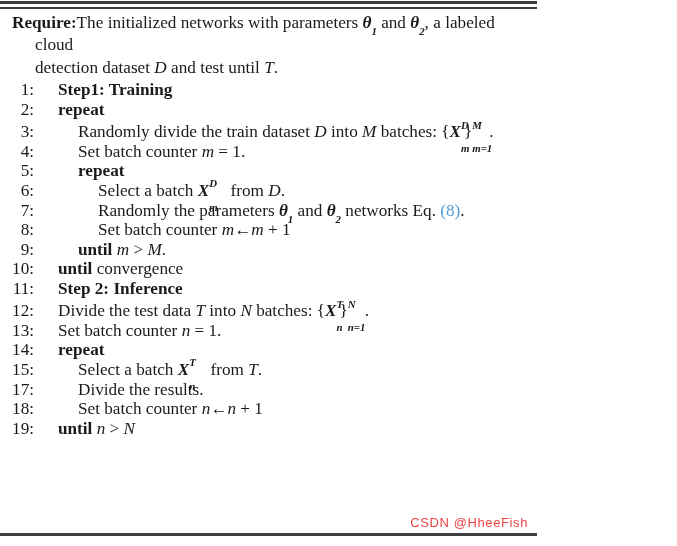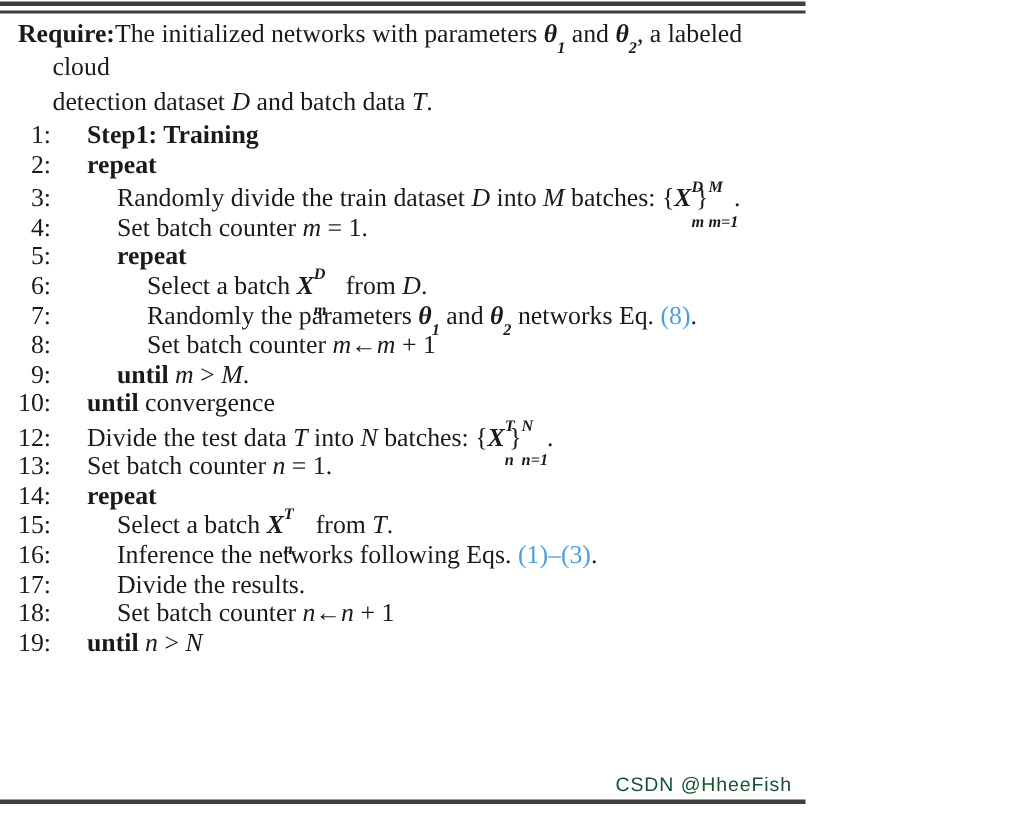--- a/index.html
+++ b/index.html
@@ -124,37 +124,37 @@
   }
   .gap-sm { display: inline-block; width: 3px; }
   .gap-md { display: inline-block; width: 17px; }
 
   .watermark {
     position: absolute;
     right: 9px;
     bottom: 16px;
     font-family: "Liberation Sans", "DejaVu Sans", sans-serif;
     font-size: 13px;
-    color: #14532d;
+    color: #ef4444;
     letter-spacing: 0.6px;
   }
 </style>
 </head>
 <body>
 
 <div class="algorithm">
 
   <div class="rule-top-thick"></div>
   <div class="rule-top-thin"></div>
 
   <div class="body-block">
 
     <div class="req-line">
       <span class="hang"></span><b>Require:</b><span>The initialized networks with parameters </span><span class="bi">θ</span><sub class="bi">1</sub><span> and </span><span class="bi">θ</span><sub class="bi">2</sub><span>, a labeled cloud</span><br>
-      <span>detection dataset </span><span class="it">D</span><span> and batch data </span><span class="it">T</span><span>.</span>
+      <span>detection dataset </span><span class="it">D</span><span> and test until </span><span class="it">T</span><span>.</span>
     </div>
 
     <div class="line">
       <span class="num num-w">1:</span>
       <span class="content ind-0 b">Step1: Training</span>
     </div>
 
     <div class="line">
       <span class="num num-w">2:</span>
       <span class="content ind-0 b">repeat</span>
@@ -193,20 +193,24 @@
     <div class="line">
       <span class="num num-w">9:</span>
       <span class="content ind-1"><b>until</b> <span class="it">m</span><span> &gt; </span><span class="it">M</span><span>.</span></span>
     </div>
 
     <div class="line">
       <span class="num num-w">10:</span>
       <span class="content ind-0"><b>until</b><span> convergence</span></span>
     </div>
 
+    <div class="line">
+      <span class="num num-w">11:</span>
+      <span class="content ind-0 b">Step 2: Inference</span>
+    </div>
 
     <div class="line spaced">
       <span class="num num-w">12:</span>
       <span class="content ind-0"><span>Divide the test data </span><span class="it">T</span><span> into </span><span class="it">N</span><span> batches: </span><span>{<span class="bmvar">X</span><span class="stack"><span class="su">T</span><span class="sd">n</span></span><span class="gap-sm"></span>}<span class="stack"><span class="su">N</span><span class="sd">n=1</span></span><span class="gap-md"></span>.</span></span>
     </div>
 
     <div class="line">
       <span class="num num-w">13:</span>
       <span class="content ind-0"><span>Set batch counter </span><span class="it">n</span><span> = 1.</span></span>
     </div>
@@ -214,24 +218,20 @@
     <div class="line">
       <span class="num num-w">14:</span>
       <span class="content ind-0 b">repeat</span>
     </div>
 
     <div class="line">
       <span class="num num-w">15:</span>
       <span class="content ind-1"><span>Select a batch </span><span class="bmvar">X</span><span class="stack"><span class="su">T</span><span class="sd">n</span></span><span class="gap-md"></span><span> from </span><span class="it">T</span><span>.</span></span>
     </div>
 
-    <div class="line">
-      <span class="num num-w">16:</span>
-      <span class="content ind-1"><span>Inference the networks following Eqs. </span><span class="eqref">(1)</span><span class="eqref">–</span><span class="eqref">(3)</span><span>.</span></span>
-    </div>
 
     <div class="line">
       <span class="num num-w">17:</span>
       <span class="content ind-1">Divide the results.</span>
     </div>
 
     <div class="line">
       <span class="num num-w">18:</span>
       <span class="content ind-1"><span>Set batch counter </span><span class="it">n</span><span>←</span><span class="it">n</span><span> + 1</span></span>
     </div>

